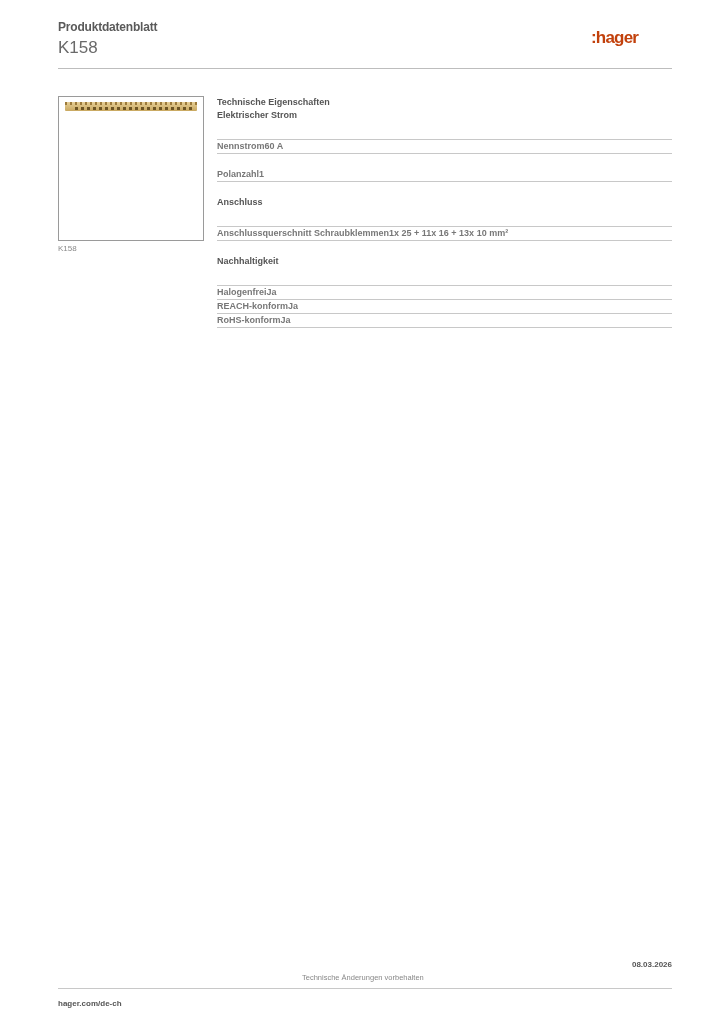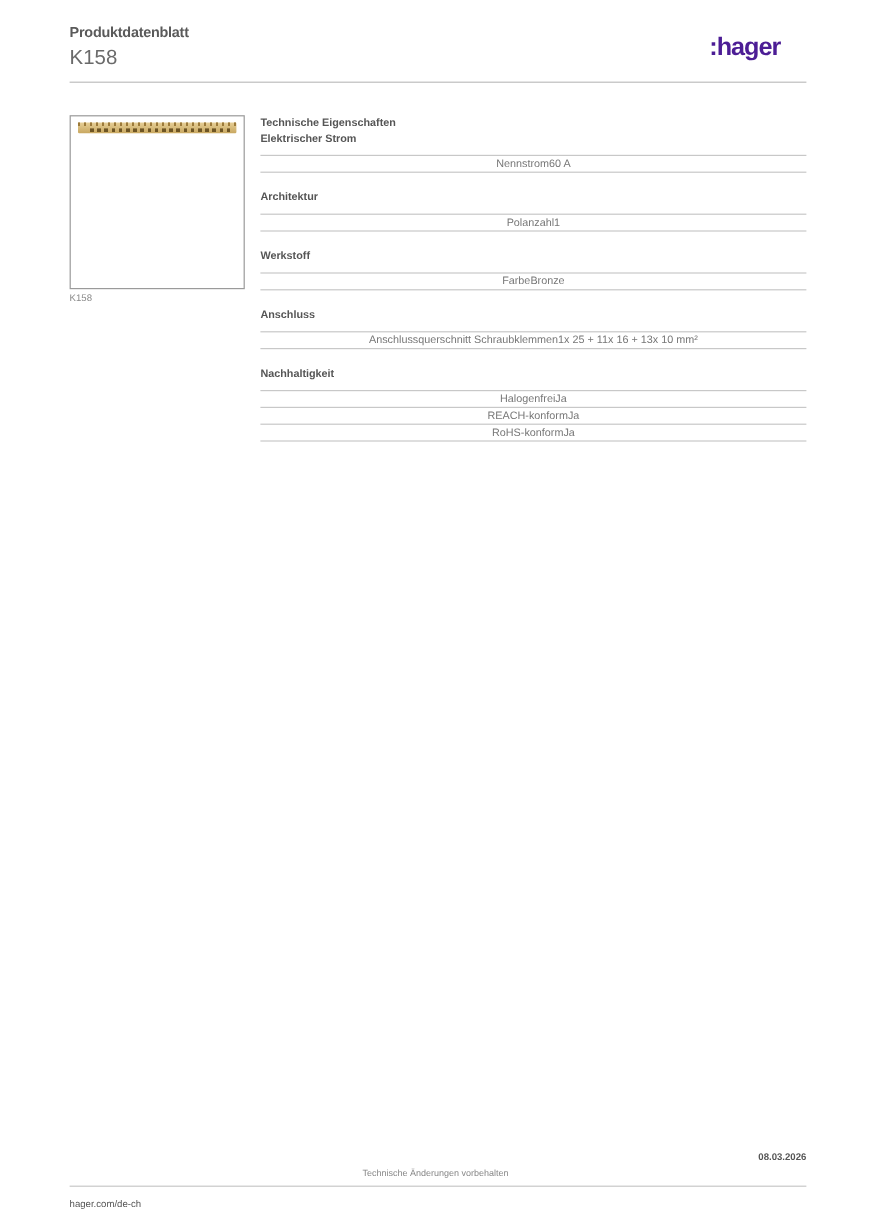--- a/index.html
+++ b/index.html
@@ -1,36 +1,36 @@
 <!DOCTYPE html>
 <html><head>
 <meta charset="utf-8">
 <style>
   html, body { margin:0; padding:0; }
   body { width:724px; height:1024px; background:#ffffff; position:relative; overflow:hidden;
          font-family:"Liberation Sans", sans-serif; color:#555; }
   .title { position:absolute; left:58px; top:20px; font-size:12px; font-weight:bold; color:#5a5a5a; letter-spacing:-0.2px; }
   .subtitle { position:absolute; left:58px; top:38px; font-size:17px; color:#6a6a6a; }
-  .logo { position:absolute; left:591px; top:28px; font-size:21px; font-weight:bold; color:#4c1d95; letter-spacing:-0.8px; }
+  .logo { position:absolute; left:591px; top:28px; font-size:17px; font-weight:bold; color:#c2410c; letter-spacing:-0.8px; }
   .head-rule { position:absolute; left:58px; top:68px; width:614px; height:1px; background:#bdbdbd; }
   .imgbox { position:absolute; left:58px; top:96px; width:144px; height:143px; border:1px solid #9a9a9a; background:#fff; }
   .bar { position:absolute; left:6px; top:5px; width:132px; height:9px; background:linear-gradient(#e6cf98,#c9a860); border-radius:1px; }
   .bar .teeth { position:absolute; left:0; top:0; right:0; height:3px;
      background:repeating-linear-gradient(90deg,#9c7a3a 0 2px,transparent 2px 5px); }
   .bar .holes { position:absolute; left:10px; top:5px; right:4px; height:3px;
      background:repeating-linear-gradient(90deg,#6e5524 0 3px,transparent 3px 6px); }
   .imgcap { position:absolute; left:58px; top:244px; font-size:8px; color:#8a8a8a; }
   .content { position:absolute; left:217px; top:97px; width:455px; }
   .prodname { font-size:9px; font-weight:bold; color:#555; margin:0 0 22px 0; height:12px; }
   .techhead { font-size:9px; font-weight:bold; color:#555; height:12px; margin-bottom:0; }
   .section { margin-bottom:14px; }
-  .sec-title { font-size:9px; font-weight:bold; color:#555; height:12px; line-height:12px; border-bottom:1px solid #c8c8c8; padding-bottom:8px; }
-  .row { display:flex; justify-content:center; font-size:9px; color:#777; height:13px; line-height:13px; border-bottom:1px solid #c8c8c8; }
+  .sec-title { font-size:9px; font-weight:bold; color:#555; height:12px; line-height:12px; border-bottom:1px solid #c8c8c8; padding-bottom:18px; }
+  .row { display:flex; justify-content:flex-start; font-size:9px; color:#777; height:13px; line-height:13px; border-bottom:1px solid #c8c8c8;font-weight:bold; }
   .foot-rule { position:absolute; left:58px; top:988px; width:614px; height:1px; background:#c8c8c8; }
-  .foot-left { position:absolute; left:58px; top:999px; font-size:8px; font-weight:normal; color:#555; }
+  .foot-left { position:absolute; left:58px; top:999px; font-size:8px; font-weight:bold; color:#555; }
   .foot-mid { position:absolute; left:302px; top:973px; font-size:7.5px; color:#888; }
   .foot-right { position:absolute; right:52px; top:960px; font-size:8px; font-weight:bold; color:#555; }
 </style>
 </head>
 <body>
 
 <div class="title">Produktdatenblatt</div>
 <div class="subtitle">K158</div>
 <div class="logo">:hager</div>
 <div class="head-rule"></div>
@@ -48,34 +48,26 @@
 
   <div class="section">
     <div class="sec-title">Elektrischer Strom</div>
     <div class="row">
       <span>Nennstrom</span>
       <span>60 A</span>
     </div>
   </div>
 
   <div class="section">
-    <div class="sec-title">Architektur</div>
     <div class="row">
       <span>Polanzahl</span>
       <span>1</span>
     </div>
   </div>
 
-  <div class="section">
-    <div class="sec-title">Werkstoff</div>
-    <div class="row">
-      <span>Farbe</span>
-      <span>Bronze</span>
-    </div>
-  </div>
 
   <div class="section">
     <div class="sec-title">Anschluss</div>
     <div class="row">
       <span>Anschlussquerschnitt Schraubklemmen</span>
       <span>1x 25 + 11x 16 + 13x 10 mm²</span>
     </div>
   </div>
 
   <div class="section">

